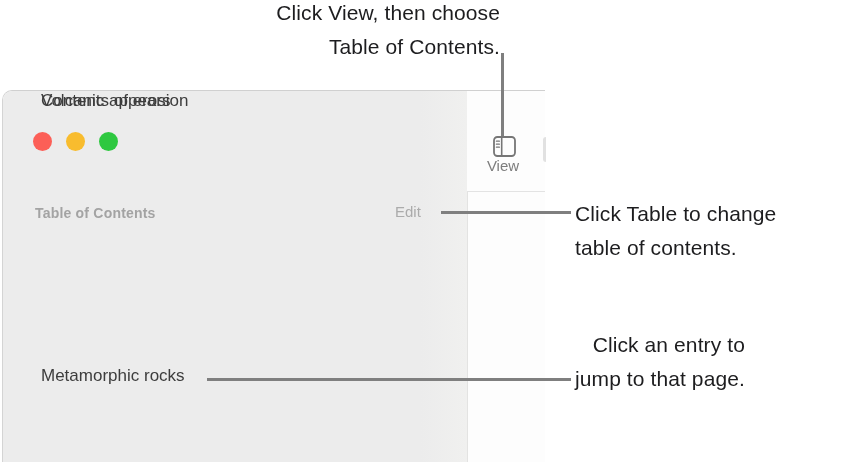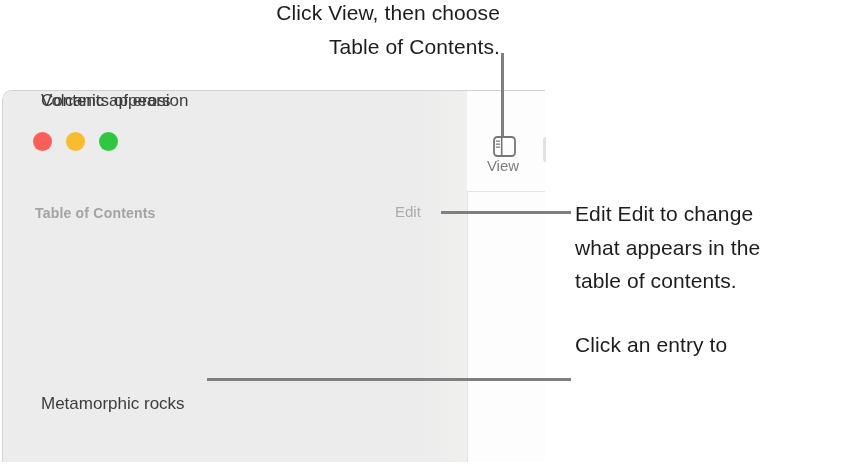--- a/index.html
+++ b/index.html
@@ -67,21 +67,21 @@
   }
 
   .toc-entry {
     position: absolute; left: 38px;
     font-size: 17px; color: #3d3d3d;
     white-space: nowrap;
   }
   .toc-entry:nth-of-type(1) { top: 153px; }
   .toc-entry:nth-of-type(2) { top: 193px; }
   .toc-entry:nth-of-type(3) { top: 234px; }
-  .toc-entry:nth-of-type(4) { top: 275px; margin-top: 28px; }
+  .toc-entry:nth-of-type(4) { top: 275px; }
 
   .toolbar {
     position: absolute;
     left: 464px; top: 0; right: 0;
     height: 100px;
     background: #fdfdfd;
     border-bottom: 1.5px solid #e3e3e3;
   }
 
   .view-button {
@@ -147,20 +147,20 @@
 <div class="callout-line line-view-vert"></div>
 <div class="callout-line line-edit-horiz"></div>
 <div class="callout-line line-entry-horiz"></div>
 
 <div class="callout callout-view">
   <div>Click View, then choose</div>
   <div>Table of Contents.</div>
 </div>
 
 <div class="callout callout-edit">
-  <div>Edit Edit to change</div>
-  <div>what appears in the</div>
+  <div>Click Table to change</div>
   <div>table of contents.</div>
 </div>
 
 <div class="callout callout-entry">
   <div>Click an entry to</div>
+  <div>jump to that page.</div>
 </div>
 
 </body></html>

